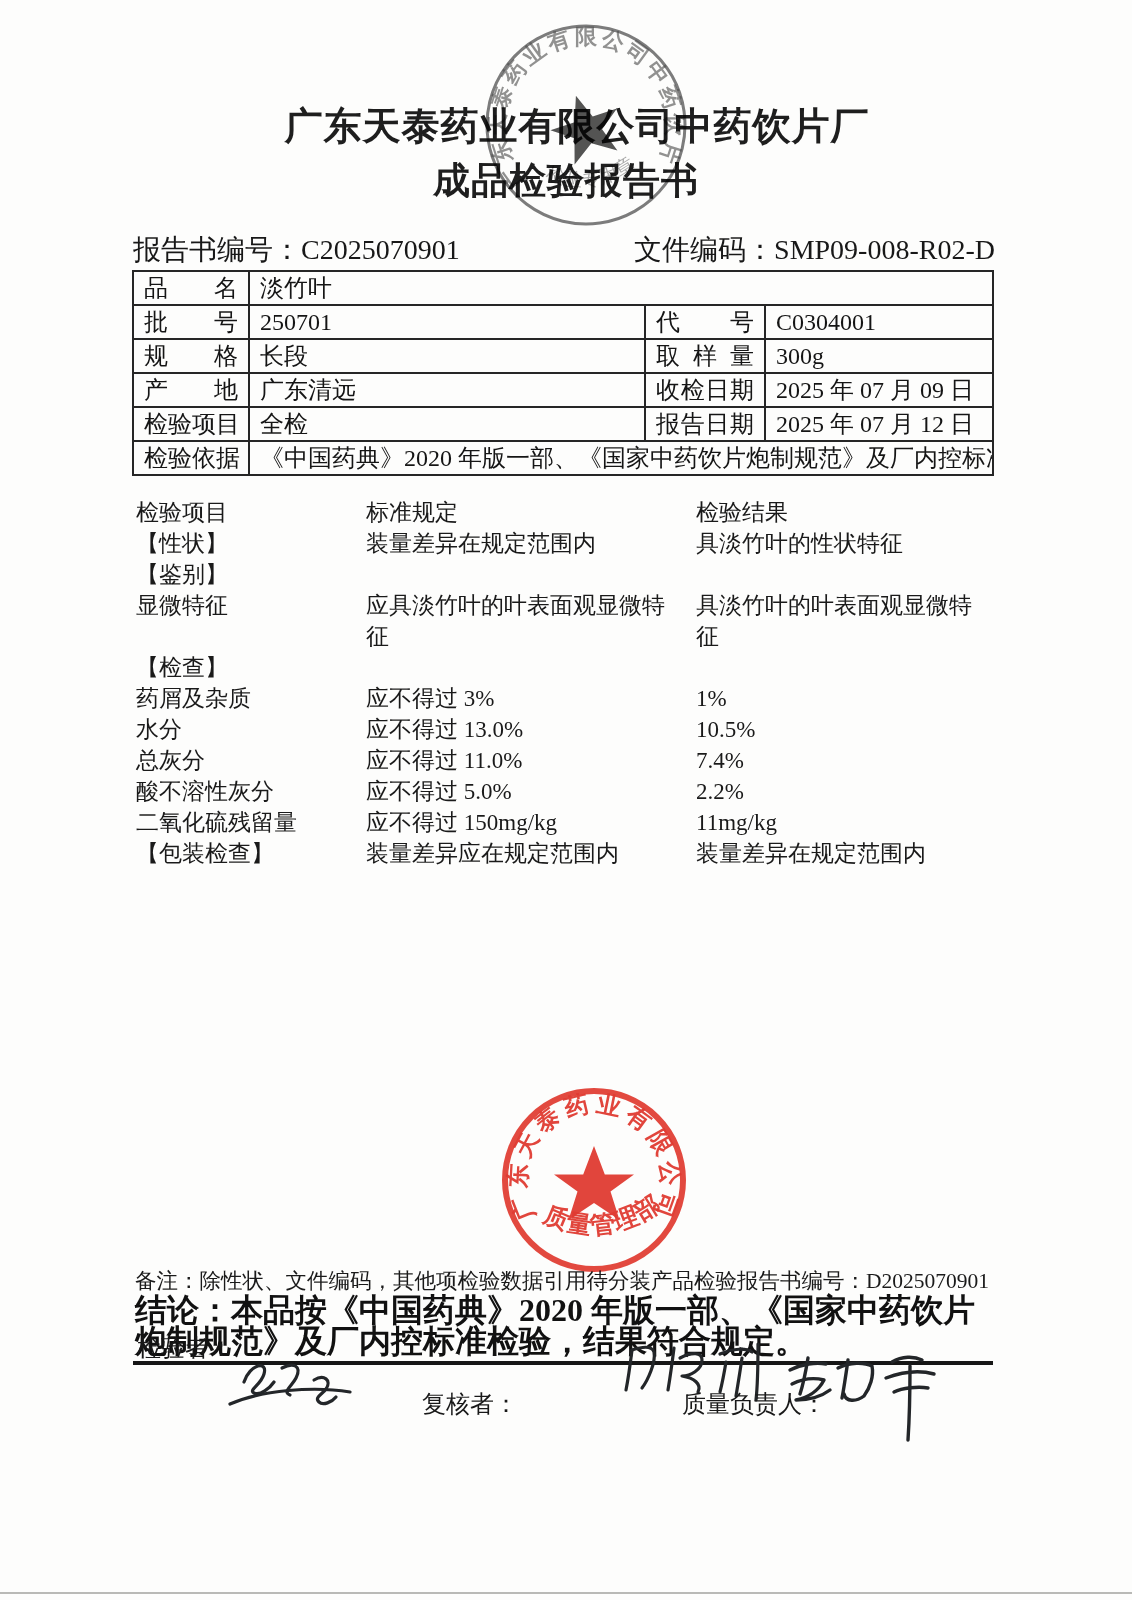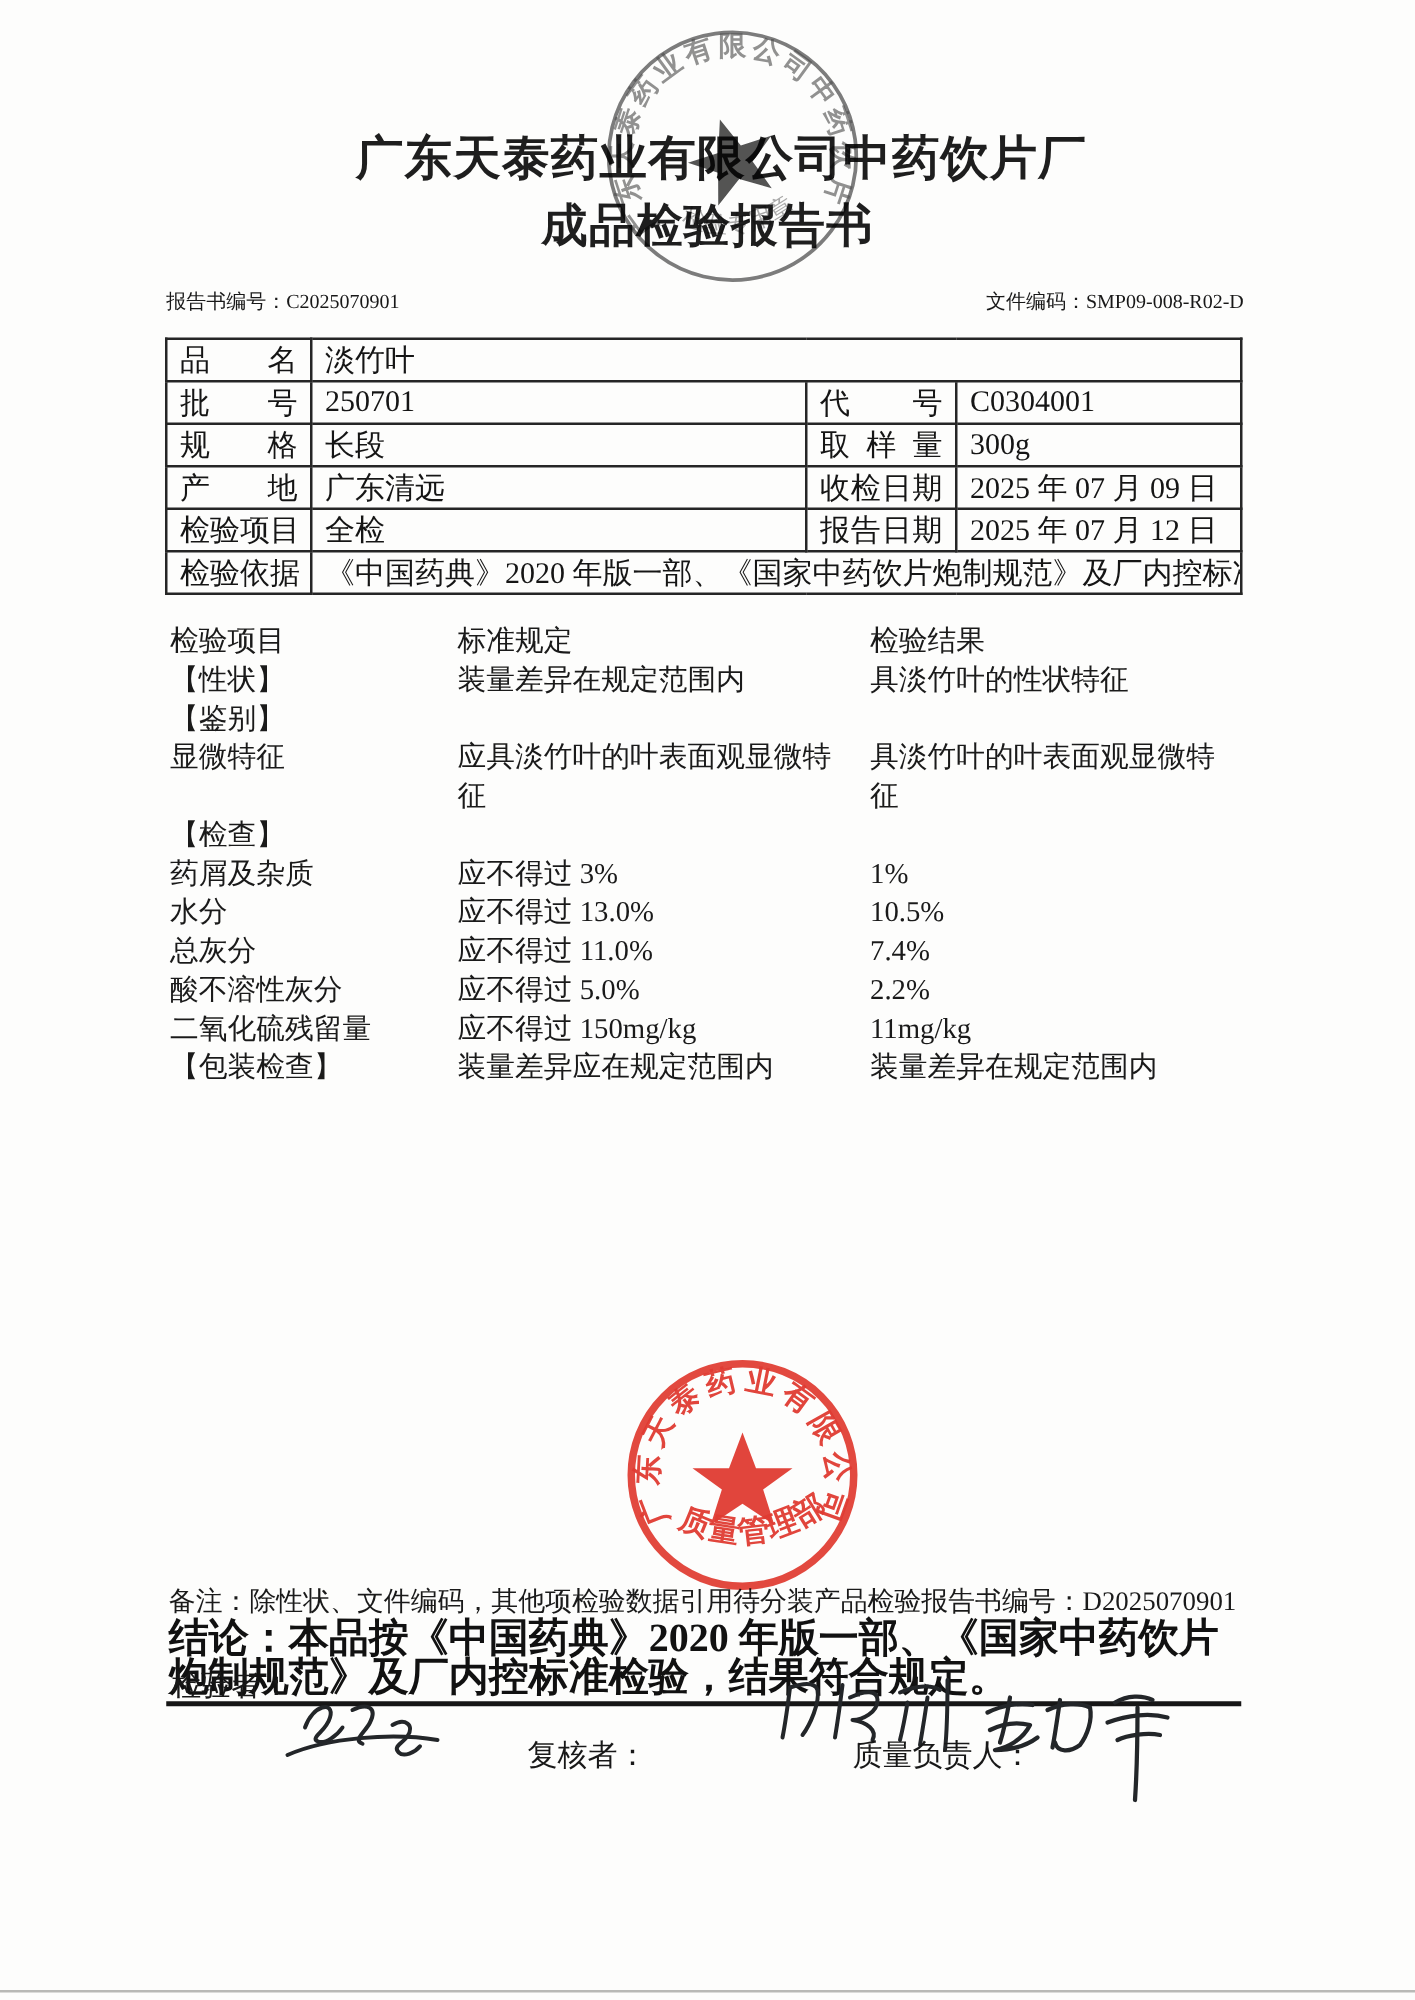--- a/index.html
+++ b/index.html
@@ -24,21 +24,21 @@
   }
   .title2{
     position:absolute;left:0;top:156px;width:1132px;
     text-align:center;font-size:37px;font-weight:bold;
     letter-spacing:1px;color:#1e1e1e;z-index:2;
   }
   
   .meta{
     position:absolute;left:133px;top:231px;width:862px;
     display:flex;justify-content:space-between;
-    font-size:16px;color:#181818;z-index:2;
+    font-size:28px;color:#181818;z-index:2;
   }
   
   table.info{
     position:absolute;left:132px;top:270px;width:860px;
     border-collapse:collapse;table-layout:fixed;
     font-size:24px;color:#151515;z-index:2;
   }
   table.info td{
     border:2px solid #262626;
     height:32px;padding:0 10px;

